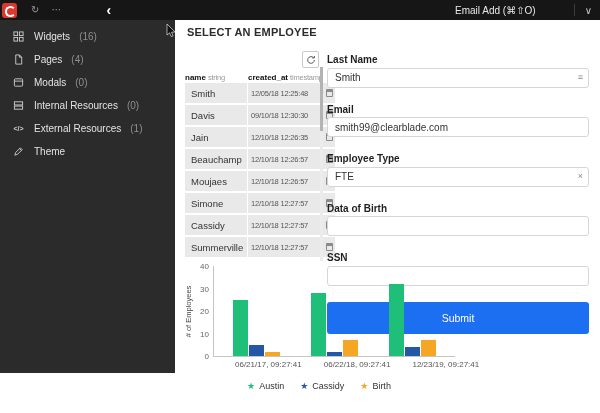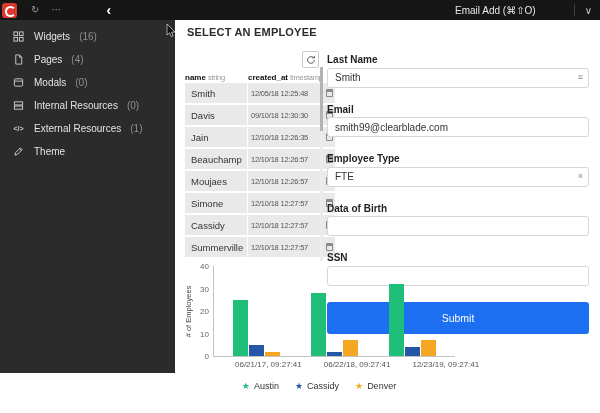--- a/index.html
+++ b/index.html
@@ -323,21 +323,21 @@
         <span class="leg">
           <span class="mark" style="color: rgb(31, 191, 121);">★</span>
           <span>Austin</span>
         </span>
         <span class="leg">
           <span class="mark" style="color: rgb(36, 88, 166);">★</span>
           <span>Cassidy</span>
         </span>
         <span class="leg">
           <span class="mark" style="color: rgb(245, 166, 35);">★</span>
-          <span>Denver</span>
+          <span>Birth</span>
         </span>
       </div>
     </div>
   </div>
 
   <svg class="cursor" width="12" height="14" viewBox="0 0 12 14">
     <path d="M1 0 L1 11 L3.6 8.8 L5.2 12.6 L7.1 11.8 L5.5 8.2 L9 8 Z" fill="#111" stroke="#fff" stroke-width="0.6"></path>
   </svg>
 
 </div>

